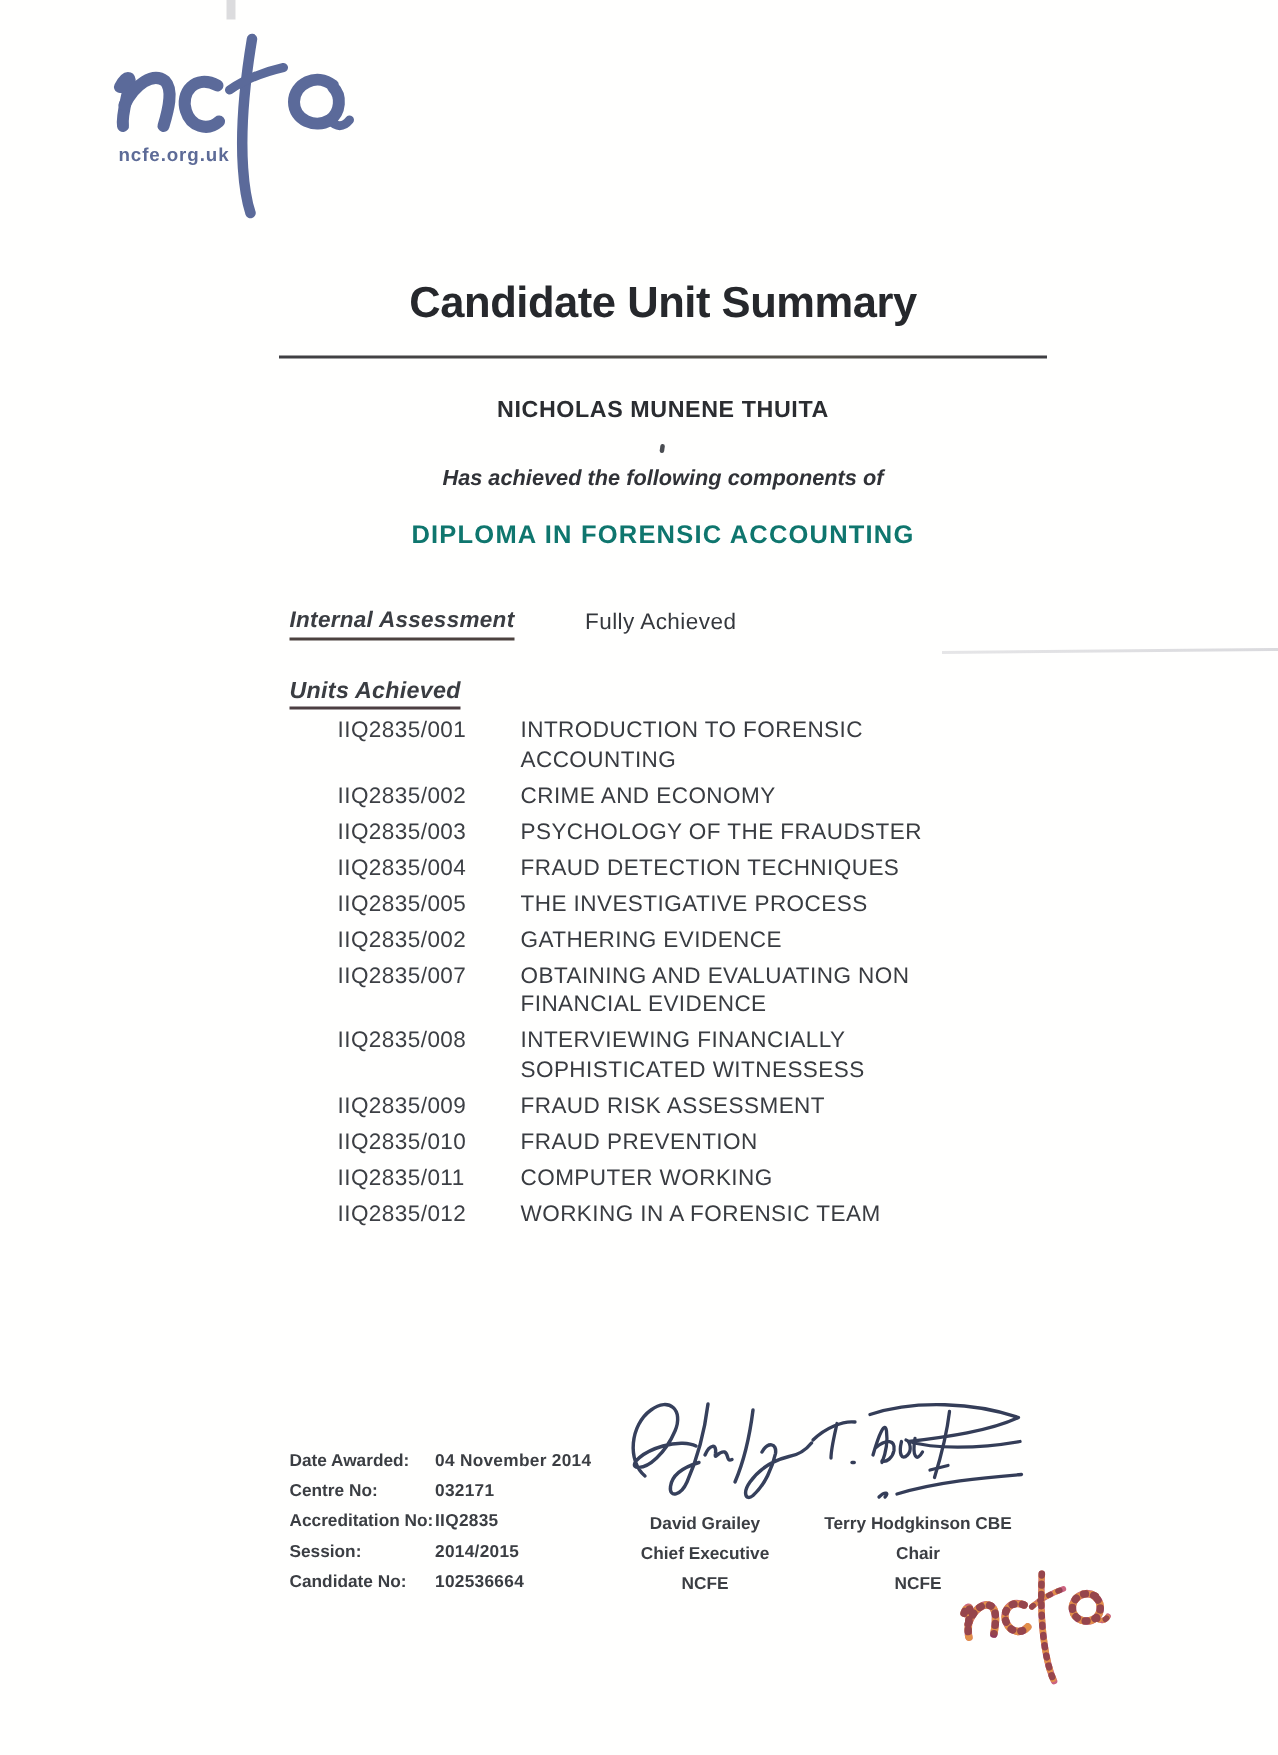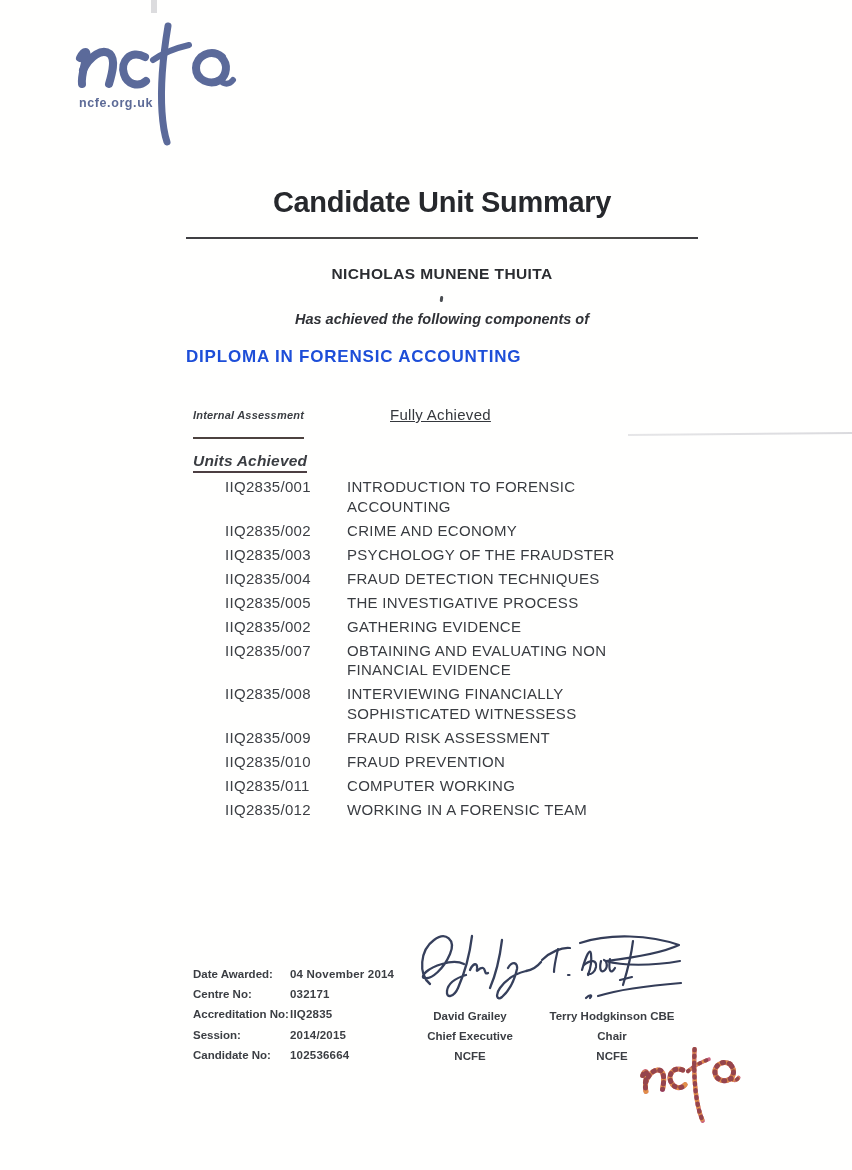--- a/index.html
+++ b/index.html
@@ -15,27 +15,27 @@
   .doc-title{position:absolute;left:186px;top:186px;width:512px;text-align:center;
     font-size:29px;font-weight:bold;letter-spacing:-.3px;color:#26282c;}
   .title-rule{position:absolute;left:186px;top:237px;width:512px;height:2px;
     background:linear-gradient(to right,#3f3f43,#55524a 70%,#3f3f43);}
   .candidate-name{position:absolute;left:186px;top:265px;width:512px;text-align:center;
     font-size:15.5px;font-weight:bold;letter-spacing:.4px;color:#2b2d31;}
   .name-dot{position:absolute;left:440px;top:296px;width:3px;height:6px;border-radius:2px;
     background:#4a4d52;transform:rotate(8deg);}
   .achievement-line{position:absolute;left:186px;top:311px;width:512px;text-align:center;
     font-size:14.5px;font-weight:bold;font-style:italic;color:#303237;}
-  .qualification{position:absolute;left:186px;top:347px;width:512px;
-    font-size:17px;font-weight:bold;letter-spacing:.8px;color:#1d4ed8;}
+  .qualification{position:absolute;left:186px;top:347px;width:512px;text-align:center;
+    font-size:17px;font-weight:bold;letter-spacing:.8px;color:#0f766e;}
   
   .ia-row{position:absolute;left:193px;top:405px;width:520px;}
-  .ia-label{display:inline-block;font-size:11px;font-weight:bold;font-style:italic;
-    border-bottom:2px solid #4c423f;padding-bottom:16px;letter-spacing:.2px;}
-  .ia-result{position:absolute;left:197px;top:1px;font-size:15px;color:#35383d;letter-spacing:.3px;text-decoration:underline;}
+  .ia-label{display:inline-block;font-size:15px;font-weight:bold;font-style:italic;
+    border-bottom:2px solid #4c423f;padding-bottom:3px;letter-spacing:.2px;}
+  .ia-result{position:absolute;left:197px;top:1px;font-size:15px;color:#35383d;letter-spacing:.3px;}
   
   .units-heading{position:absolute;left:193px;top:452px;font-size:15.5px;font-weight:bold;
     font-style:italic;border-bottom:2px solid #4c3f42;padding-bottom:1px;letter-spacing:.2px;}
   .units-list{position:absolute;left:193px;top:477px;width:520px;}
   .unit-row{display:flex;margin-bottom:4.5px;margin-left:32px;}
   .unit-code{flex:0 0 122px;font-size:15px;line-height:19.5px;letter-spacing:.3px;color:#3c3f44;}
   .unit-title{width:290px;font-size:15px;line-height:19.5px;letter-spacing:.3px;color:#393c41;}
   
   .details{position:absolute;left:193px;top:968px;width:270px;}
   .detail-row{display:flex;height:20.2px;align-items:flex-start;}

